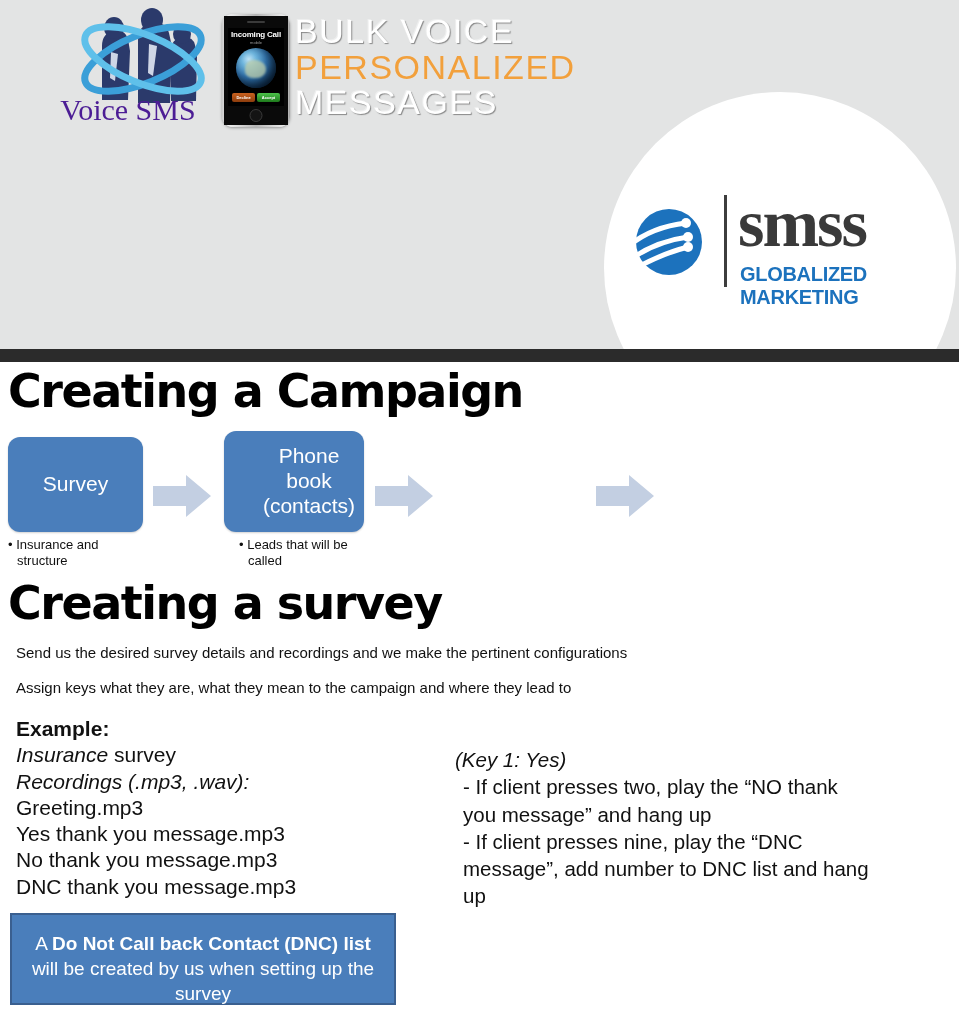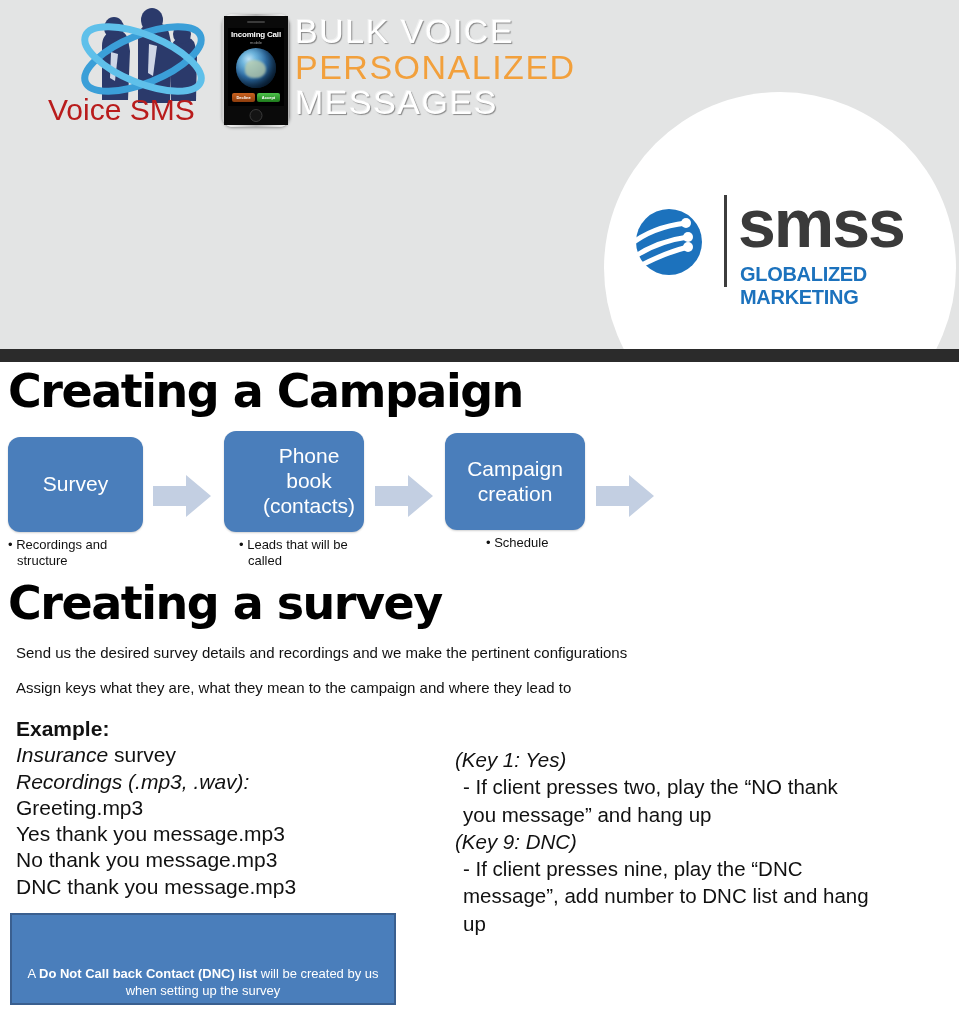--- a/index.html
+++ b/index.html
@@ -36,24 +36,25 @@
   .voicesms-logo {
     position: absolute;
     left: 45px; top: 4px;
     width: 165px; height: 132px;
   }
   .voicesms-logo svg { display: block; }
   .voicesms-word {
     position: absolute;
     left: 48px; top: 93px;
     width: 160px;
+    text-align: center;
     font-size: 30px;
     font-weight: 400;
-    color: #b91c1c;
-    font-family: Liberation Sans, sans-serif;
+    color: #4c1d95;
+    font-family: Liberation Serif, serif;
     letter-spacing: 0px;
   }
 
   
   .phone {
     position: absolute;
     left: 222px; top: 14px;
     width: 68px; height: 113px;
     border-radius: 11px;
     background: linear-gradient(90deg,#c9c9c9 0%, #f2f2f2 8%, #b4b4b4 50%, #eeeeee 92%, #9d9d9d 100%);
@@ -191,21 +192,21 @@
     left: 100px; top: 0px;
     width: 3px; height: 92px;
     background: #3d3d3d;
   }
   .smss-word {
     position: absolute;
     left: 114px; top: -6px;
     font-size: 68px;
     font-weight: bold;
     color: #3a3a3a;
-    font-family: Liberation Sans, sans-serif;
+    font-family: Liberation Serif, serif;
     letter-spacing: -2px;
     line-height: 1;
   }
   .smss-sub {
     position: absolute;
     left: 116px; top: 68px;
     font-size: 20px;
     font-weight: bold;
     color: #1c72bd;
     font-family: "Liberation Sans", sans-serif;
@@ -306,27 +307,27 @@
   .example-block .ital { font-style: italic; }
 
   .dnc-box {
     position: absolute;
     left: 10px; top: 551px;
     width: 386px; height: 92px;
     background: #4a7ebb;
     border: 2px solid #3a5f8f;
     box-sizing: border-box;
     color: #ffffff;
-    font-size: 13px;
+    font-size: 19px;
     line-height: 1.32;
     display: flex;
-    align-items: flex-end;
+    align-items: flex-start;
     justify-content: center;
     text-align: center;
-    padding: 4px 8px;
+    padding: 16px 8px;
   }
   .dnc-box b { font-weight: bold; }
 
   .keys-block {
     position: absolute;
     left: 455px; top: 384px;
     width: 420px;
     font-size: 20.5px;
     color: #111111;
     line-height: 1.33;
@@ -411,44 +412,40 @@
 <div class="divider-bar"></div>
 
 <div class="content">
 
   <div class="h1 section-title-campaign">Creating a Campaign</div>
 
   <div class="flow">
 
     <div class="flow-item" style="left:8px; top:0px; width:135px;">
       <div class="flow-box" style="height:95px;">Survey</div>
-      <div class="flow-caption">•&nbsp;<span>Recordings and structure</span></div>
+      <div class="flow-caption">•&nbsp;<span>Insurance and structure</span></div>
     </div>
 
     <div class="flow-arrow" style="left:153px; top:38px;">
       <svg width="58" height="42" viewBox="0 0 58 42" xmlns="http://www.w3.org/2000/svg">
         <polygon points="0,11 33,11 33,0 58,21 33,42 33,31 0,31" fill="#c3cfe2"></polygon>
       </svg>
     </div>
 
     <div class="flow-item" style="left:224px; top:-6px; width:140px;">
       <div class="flow-box" style="height:101px;padding-left:36px;">Phone book (contacts)</div>
       <div class="flow-caption ph">•&nbsp;<span>Leads that will be called</span></div>
     </div>
 
     <div class="flow-arrow" style="left:375px; top:38px;">
       <svg width="58" height="42" viewBox="0 0 58 42" xmlns="http://www.w3.org/2000/svg">
         <polygon points="0,11 33,11 33,0 58,21 33,42 33,31 0,31" fill="#c3cfe2"></polygon>
       </svg>
     </div>
 
-    <div class="flow-item" style="left:445px; top:-4px; width:140px;">
-      <div class="flow-box" style="height:97px;">Campaign creation</div>
-      <div class="flow-caption sch">•&nbsp;<span>Schedule</span></div>
-    </div>
 
     <div class="flow-arrow" style="left:596px; top:38px;">
       <svg width="58" height="42" viewBox="0 0 58 42" xmlns="http://www.w3.org/2000/svg">
         <polygon points="0,11 33,11 33,0 58,21 33,42 33,31 0,31" fill="#c3cfe2"></polygon>
       </svg>
     </div>
 
   </div>
 
   <div class="h1 section-title-survey">Creating a survey</div>
@@ -466,17 +463,16 @@
     <div>DNC thank you message.mp3</div>
   </div>
 
   <div class="dnc-box">
     <div><span>A </span><b>Do Not Call back Contact (DNC) list</b><span> will be created by us when setting up the survey</span></div>
   </div>
 
   <div class="keys-block">
     <div class="key-head">(Key 1: Yes)</div>
     <div class="key-desc">- If client presses two, play the “NO thank you message” and hang up</div>
-    <div class="key-head">(Key 9: DNC)</div>
     <div class="key-desc">- If client presses nine, play the “DNC message”, add number to DNC list and hang up</div>
   </div>
 
 </div>
 
 </body></html>

